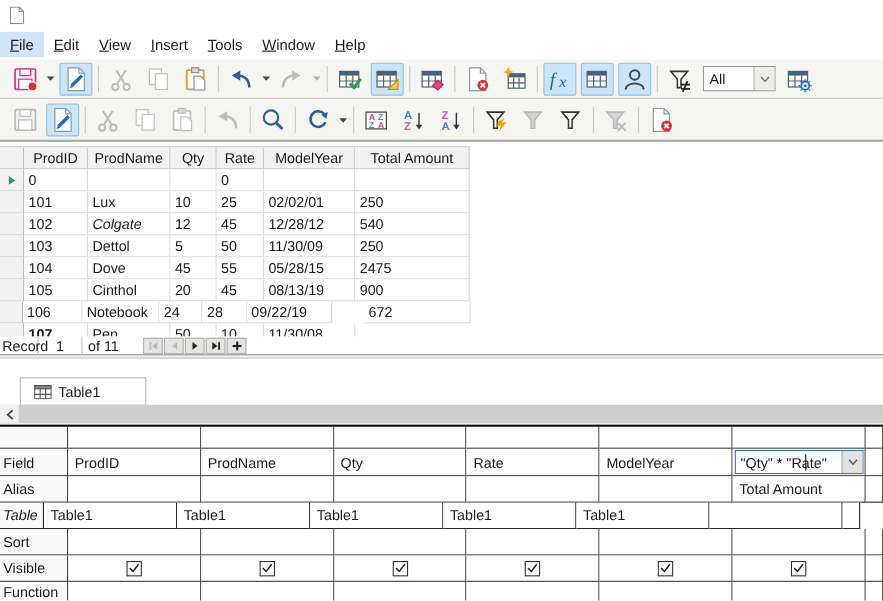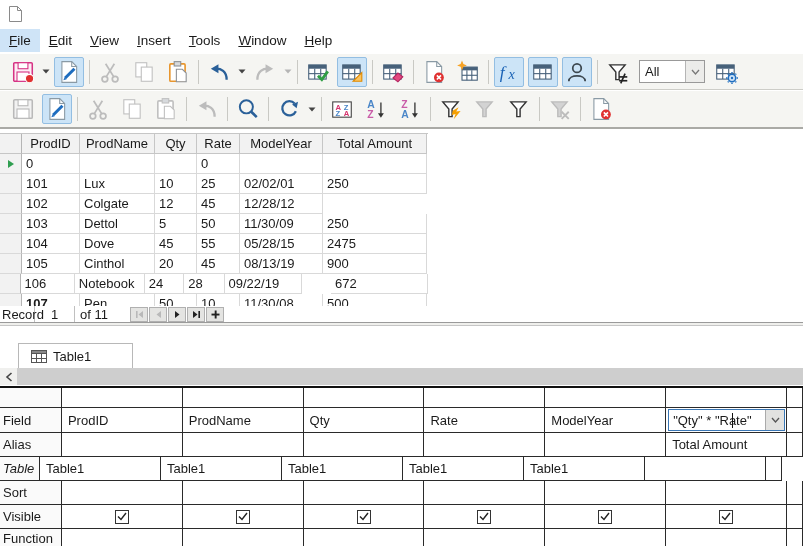--- a/index.html
+++ b/index.html
@@ -401,24 +401,25 @@
       <div class="rg-cell" style="width: 58px;">101</div>
       <div class="rg-cell" style="width: 75px;">Lux</div>
       <div class="rg-cell" style="width: 42px;">10</div>
       <div class="rg-cell" style="width: 43px;">25</div>
       <div class="rg-cell" style="width: 83px;">02/02/01</div>
       <div class="rg-cell" style="width: 104px;">250</div>
     </div>
     <div class="rg-row">
       <div class="rg-cell rg-rowhdr" style="width: 22px;"></div>
       <div class="rg-cell" style="width: 58px;">102</div>
-      <div class="rg-cell" style="width: 75px;">Colgate</div>
+      <div class="rg-cell" style="width: 75px; font-style: italic;">Colgate</div>
       <div class="rg-cell" style="width: 42px;">12</div>
       <div class="rg-cell" style="width: 43px;">45</div>
       <div class="rg-cell" style="width: 83px;">12/28/12</div>
+      <div class="rg-cell" style="width: 104px;">540</div>
     </div>
     <div class="rg-row">
       <div class="rg-cell rg-rowhdr" style="width: 22px;"></div>
       <div class="rg-cell" style="width: 58px;">103</div>
       <div class="rg-cell" style="width: 75px;">Dettol</div>
       <div class="rg-cell" style="width: 42px;">5</div>
       <div class="rg-cell" style="width: 43px;">50</div>
       <div class="rg-cell" style="width: 83px;">11/30/09</div>
       <div class="rg-cell" style="width: 104px;">250</div>
     </div>
@@ -449,21 +450,20 @@
       <div class="rg-cell" style="width: 83px;">09/22/19</div>
       <div class="rg-cell" style="width: 104px; margin-left: 29px;">672</div>
     </div>
     <div class="rg-row">
       <div class="rg-cell rg-rowhdr" style="width: 22px;"></div>
       <div class="rg-cell" style="width: 58px; font-weight: bold;">107</div>
       <div class="rg-cell" style="width: 75px;">Pen</div>
       <div class="rg-cell" style="width: 42px;">50</div>
       <div class="rg-cell" style="width: 43px;">10</div>
       <div class="rg-cell" style="width: 83px;">11/30/08</div>
-      <div class="rg-cell" style="width: 104px;">500</div>
     </div>
   </div>
 
 <div id="recordbar">
  <div class="seg" style="width:35px;padding-left:2px;border-right:1px solid #c0c0c0">Record</div>
  <div class="seg" style="width:40px;justify-content:center;border-right:1px solid #c0c0c0">1</div>
  <div class="seg" style="width:55px;padding-left:5px">of 11</div>
  <div class="navbtn">
       <svg width="9" height="9" viewBox="0 0 9 9">
         <rect x="1" y="1" width="1.6" height="7" fill="#b9b9b9"></rect>

